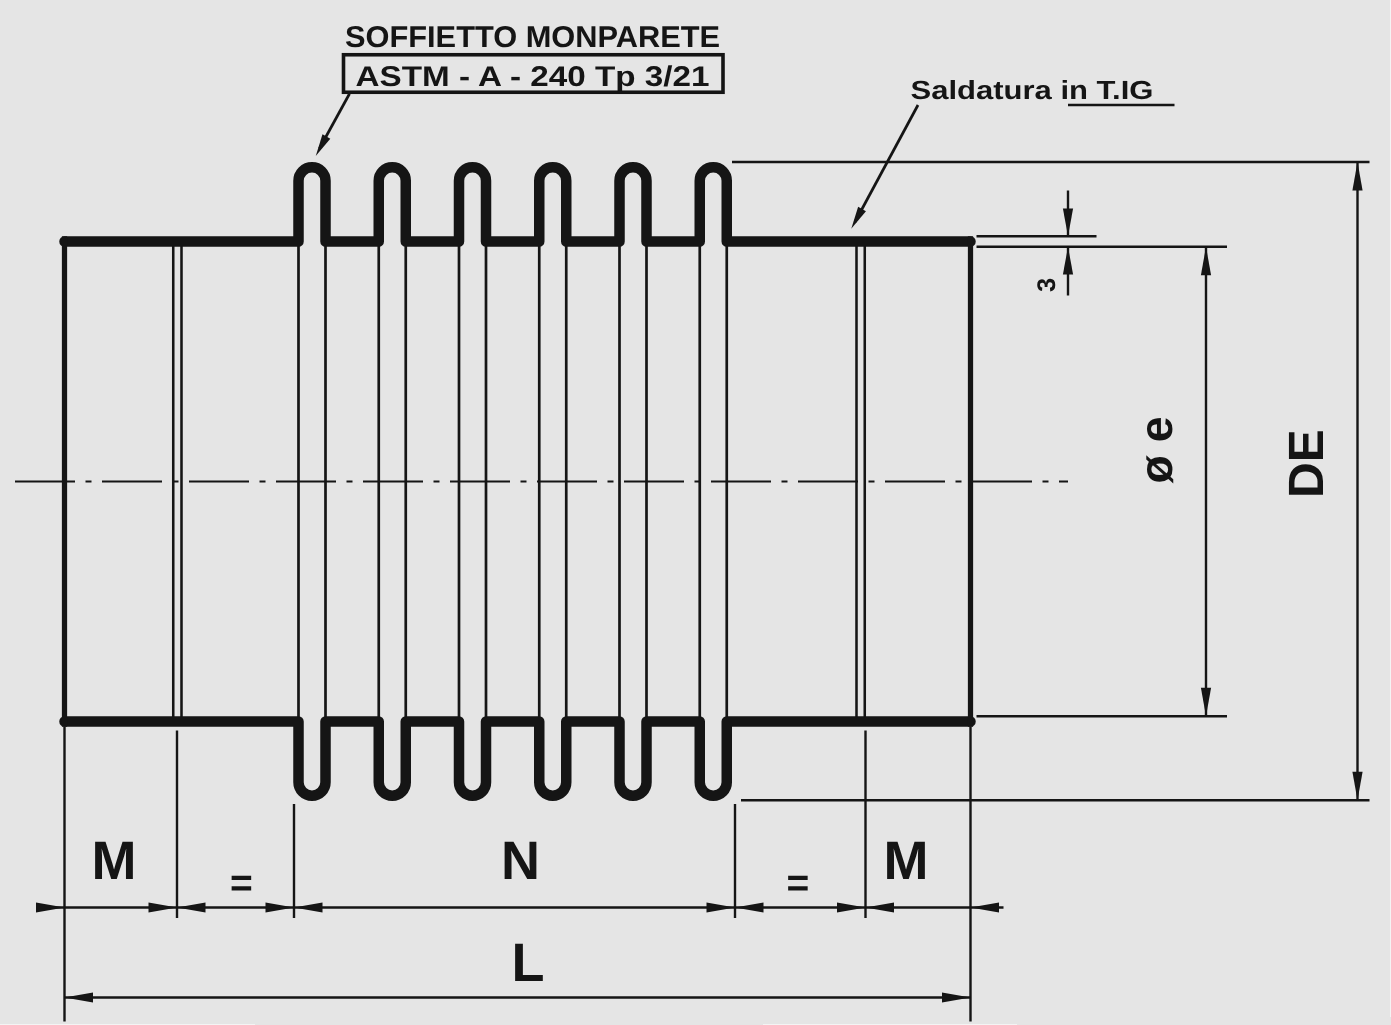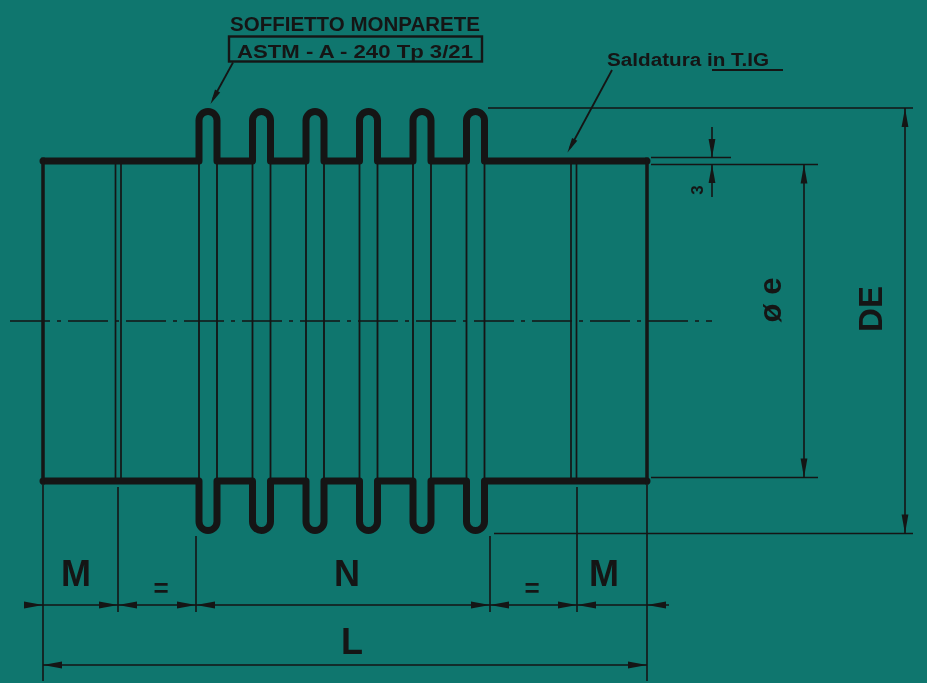--- a/index.html
+++ b/index.html
@@ -1,16 +1,16 @@
 <!DOCTYPE html>
 <html><head>
 <meta charset="utf-8">
 <style>
   html,body{margin:0;padding:0;background:#ffffff;}
-  .sheet{position:relative;width:927px;height:683px;background:#0f766e;overflow:hidden;
+  .sheet{position:relative;width:927px;height:683px;background:#e5e5e5;overflow:hidden;
          font-family:"Liberation Sans","DejaVu Sans",sans-serif;}
   svg{position:absolute;left:0;top:0;}
   svg text{font-family:"Liberation Sans","DejaVu Sans",sans-serif;font-weight:bold;fill:#151515;}
   .ink{stroke:#151515;}
 </style>
 </head>
 <body>
 
 <div class="sheet">
 <svg width="927" height="683" viewBox="0 0 927 683">

